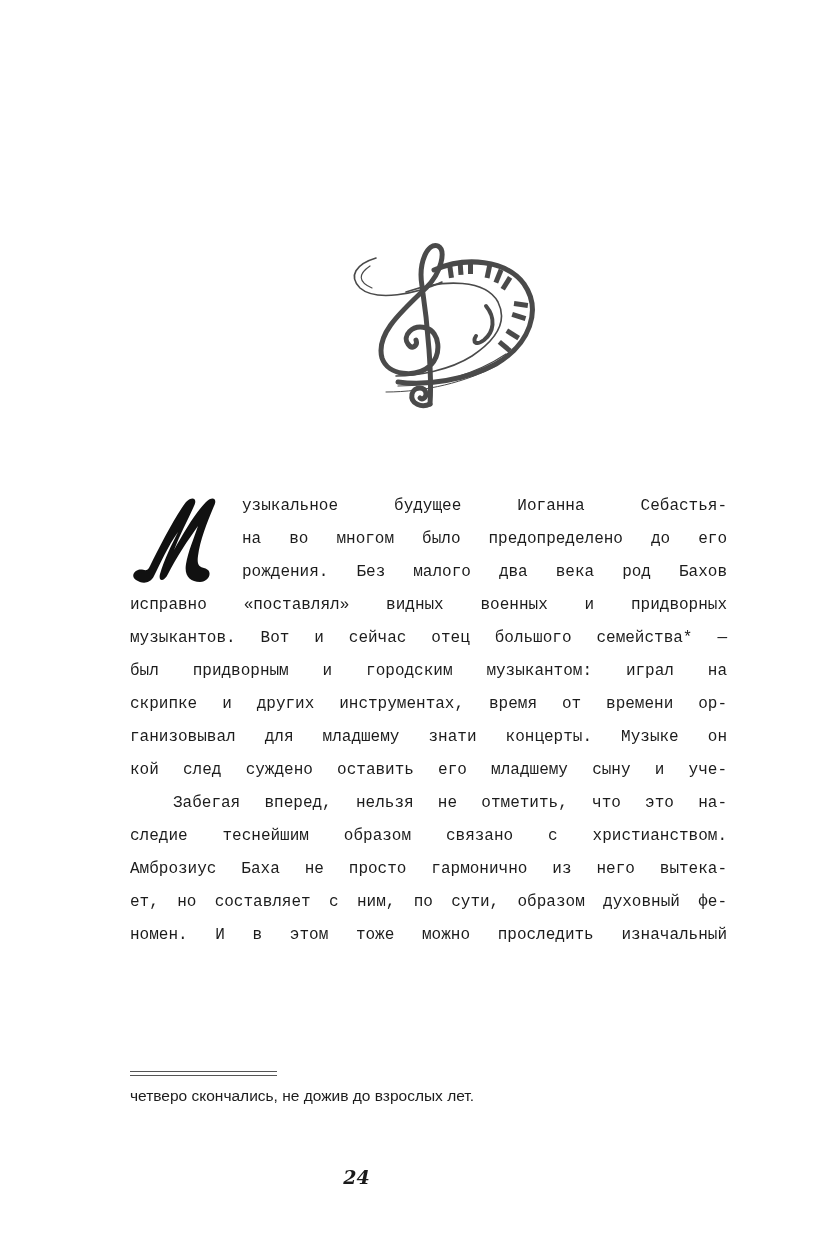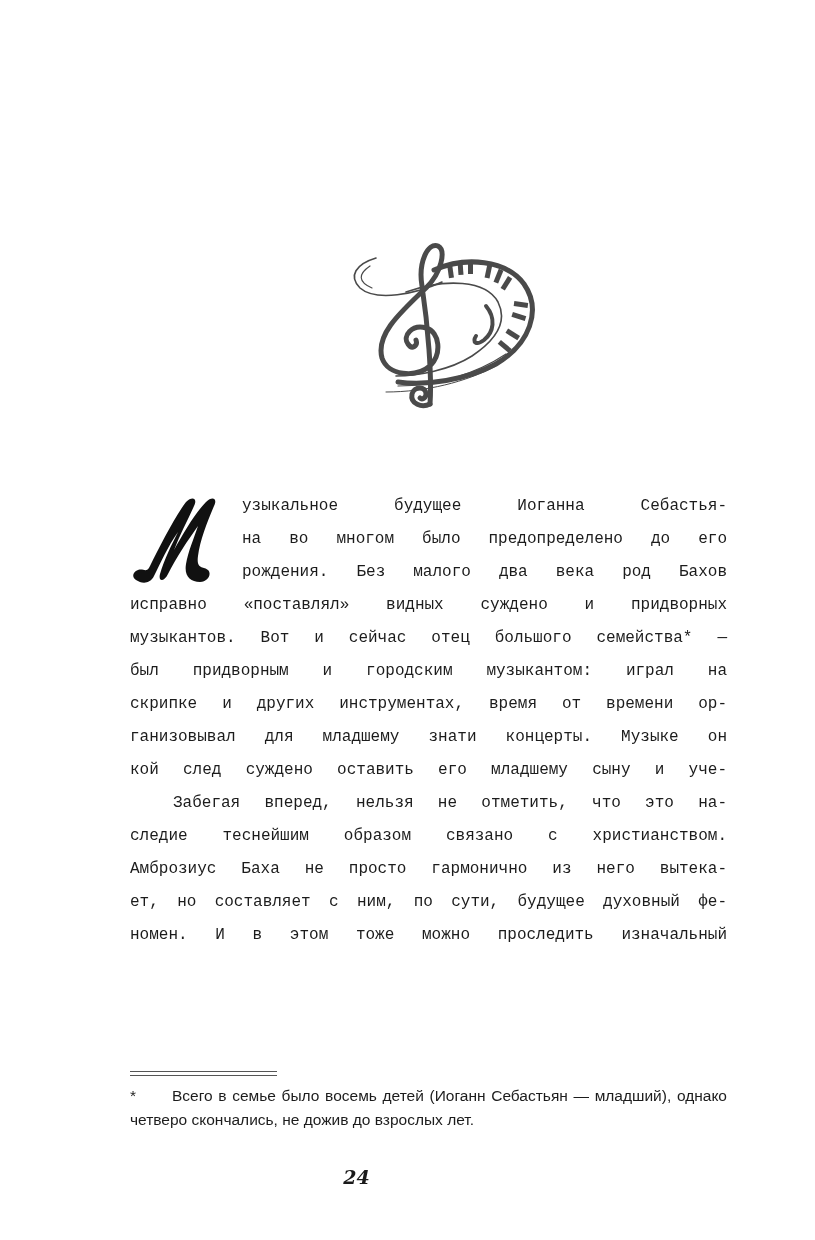--- a/index.html
+++ b/index.html
@@ -78,36 +78,35 @@
 
 <div class="text-block">
 
   <svg class="dropcap" viewBox="0 0 100 92" xmlns="http://www.w3.org/2000/svg">
     <path fill="#111" d="M6 86 C 2 84, 2 78, 8 76 C 14 74, 16 80, 20 72 C 30 52, 44 24, 56 8 C 62 2, 68 4, 64 12 C 58 26, 50 40, 44 56 C 54 38, 66 18, 76 8 C 82 2, 88 4, 84 12 C 78 26, 70 46, 68 62 C 66 76, 74 72, 78 76 C 82 80, 78 88, 70 88 C 60 88, 54 82, 56 70 C 58 58, 64 44, 68 32 C 58 46, 46 64, 38 80 C 34 88, 28 88, 30 80 C 34 66, 42 50, 48 38 C 38 52, 30 70, 24 82 C 20 90, 12 90, 6 86 Z"></path>
   </svg>
   <p class="para">
     <span class="line dc">узыкальное будущее Иоганна Себастья-</span>
     <span class="line dc">на во многом было предопределено до его</span>
     <span class="line dc">рождения. Без малого два века род Бахов</span>
-    <span class="line">исправно «поставлял» видных суждено и придворных</span>
+    <span class="line">исправно «поставлял» видных военных и придворных</span>
     <span class="line">музыкантов. Вот и сейчас отец большого семейства* —</span>
     <span class="line">был придворным и городским музыкантом: играл на</span>
     <span class="line">скрипке и других инструментах, время от времени ор-</span>
     <span class="line">ганизовывал для младшему знати концерты. Музыке он</span>
     <span class="line">кой след суждено оставить его младшему сыну и уче-</span>
   </p>
   <p class="para">
     <span class="line indent">Забегая вперед, нельзя не отметить, что это на-</span>
     <span class="line">следие теснейшим образом связано с христианством.</span>
     <span class="line">Амброзиус Баха не просто гармонично из него вытека-</span>
-    <span class="line">ет, но составляет с ним, по сути, будущее духовный фе-</span>
+    <span class="line">ет, но составляет с ним, по сути, образом духовный фе-</span>
     <span class="line">номен. И в этом тоже можно проследить изначальный</span>
   </p>
 </div>
 
 <div class="fn-rule"></div>
 
 <div class="footnote">
-  <span class="fline"><span class="mark">*</span><span>Всего в семье было восемь детей (Иоганн Себастьян — младший), однако</span></span>
   <span class="fline last">четверо скончались, не дожив до взрослых лет.</span>
 </div>
 
 <div class="page-number">24</div>
 
 </body></html>

